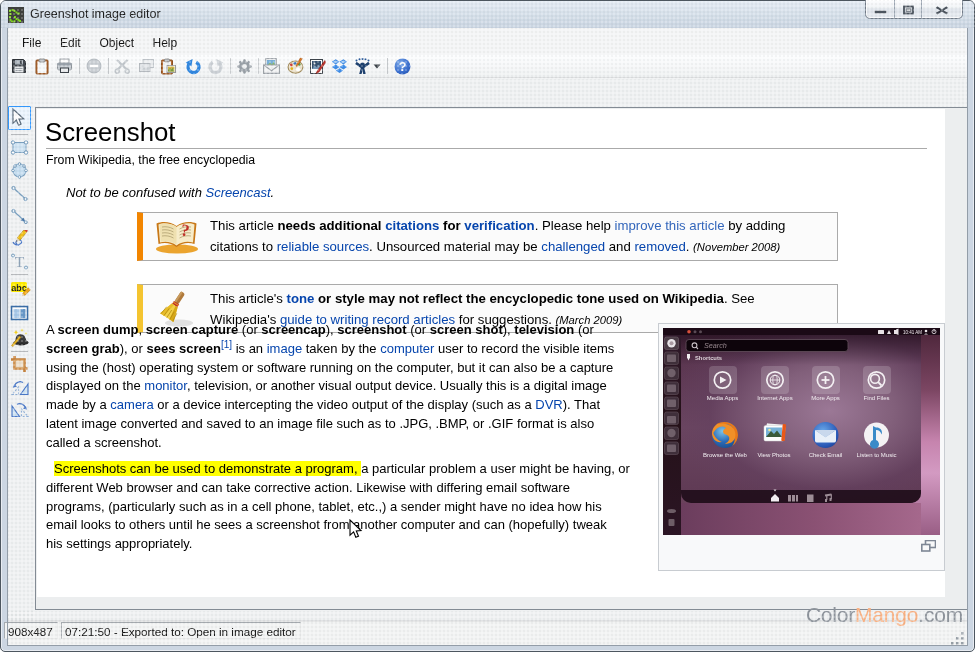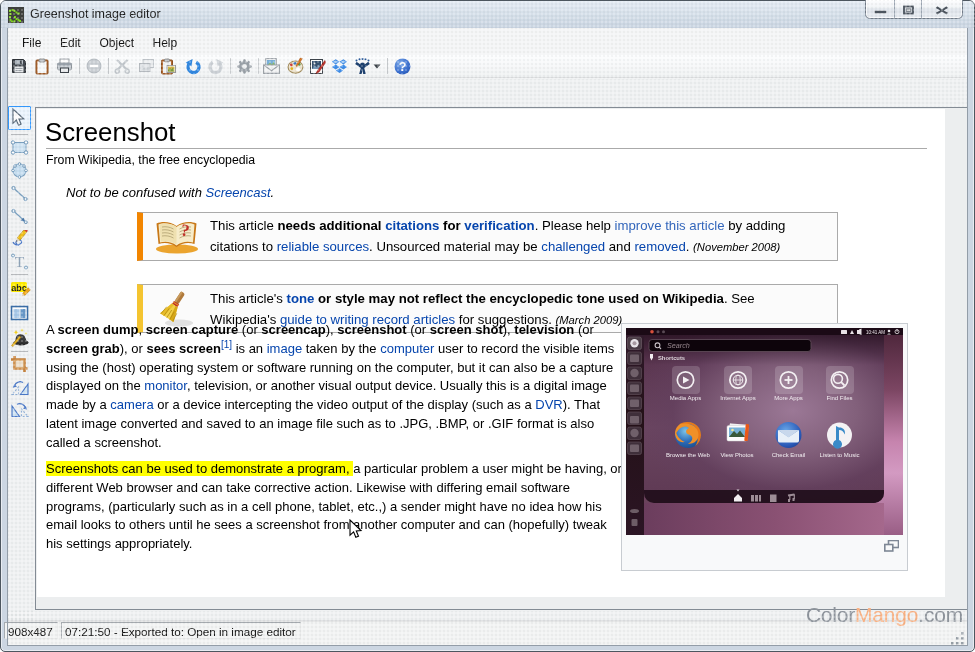--- a/index.html
+++ b/index.html
@@ -30,24 +30,24 @@
 #fromwiki{position:absolute;left:9px;top:44px;font-size:12.3px;}
 #note{position:absolute;left:29px;top:75.5px;font-size:13px;font-style:italic;}
 .ambox{position:absolute;left:100px;width:701px;background:#fbfbfb;border:1px solid #aaa;font-size:13.2px;}
 #ambox1{top:102.7px;height:49.8px;border-left:6px solid #f28500;}
 #ambox2{top:159px;height:49.3px;border-left:6px solid #f4c430;margin-top:16px;}
 .amtext{position:absolute;left:67px;top:2.5px;line-height:21px;white-space:nowrap;}
 .amsm{font-size:11.2px;font-style:italic;}
 #bodytext{position:absolute;left:9px;top:212px;line-height:18.75px;}
 #bodytext div{height:18.75px;white-space:nowrap;}
 .psp{height:7.95px !important;}
-.hl{background:#ffff00;}
+.hl{background:#ffff00;margin-left:8px;}
 sup{line-height:0;} sup a{font-size:10px;position:relative;top:0.5px;}
 
-#thumb{position:absolute;left:584px;top:214px;width:287px;height:248px;border:1px solid #c8ccd1;background:#f8f9fa;}
+#thumb{position:absolute;left:621px;top:214px;width:287px;height:248px;border:1px solid #c8ccd1;background:#f8f9fa;}
 #tcap{position:absolute;left:6.5px;top:212.5px;width:255px;font-size:10.9px;line-height:14.2px;color:#000;}
 #ubuntu{position:absolute;left:4px;top:3.5px;width:277px;height:207px;overflow:hidden;background:linear-gradient(180deg,#46253c,#5e3a53 55%,#714761);}
 #ubuntu .lbl{position:absolute;color:#f2eef1;font-size:6px;text-align:center;width:70px;transform:translateX(-35px);}
 
 #statusbar{position:absolute;left:8px;top:621px;width:959px;height:24px;background:#f2f3f3;border-top:1px solid #e0e1e2;}
 .scell{position:absolute;top:622px;height:17px;border:1px solid #a6abb0;border-bottom-color:#e9eaea;border-right-color:#e9eaea;background:#f2f3f3;font-size:11.7px;color:#111;padding:2px 0 0 3px;}
 #grip{position:absolute;left:951px;top:631px;width:14px;height:14px;}
 #watermark{position:absolute;top:603px;right:12px;font-size:21px;letter-spacing:-0.2px;color:#8d939b;}
 #watermark b{color:#f9b183;font-weight:normal;}
 .cur{position:absolute;z-index:50;}

